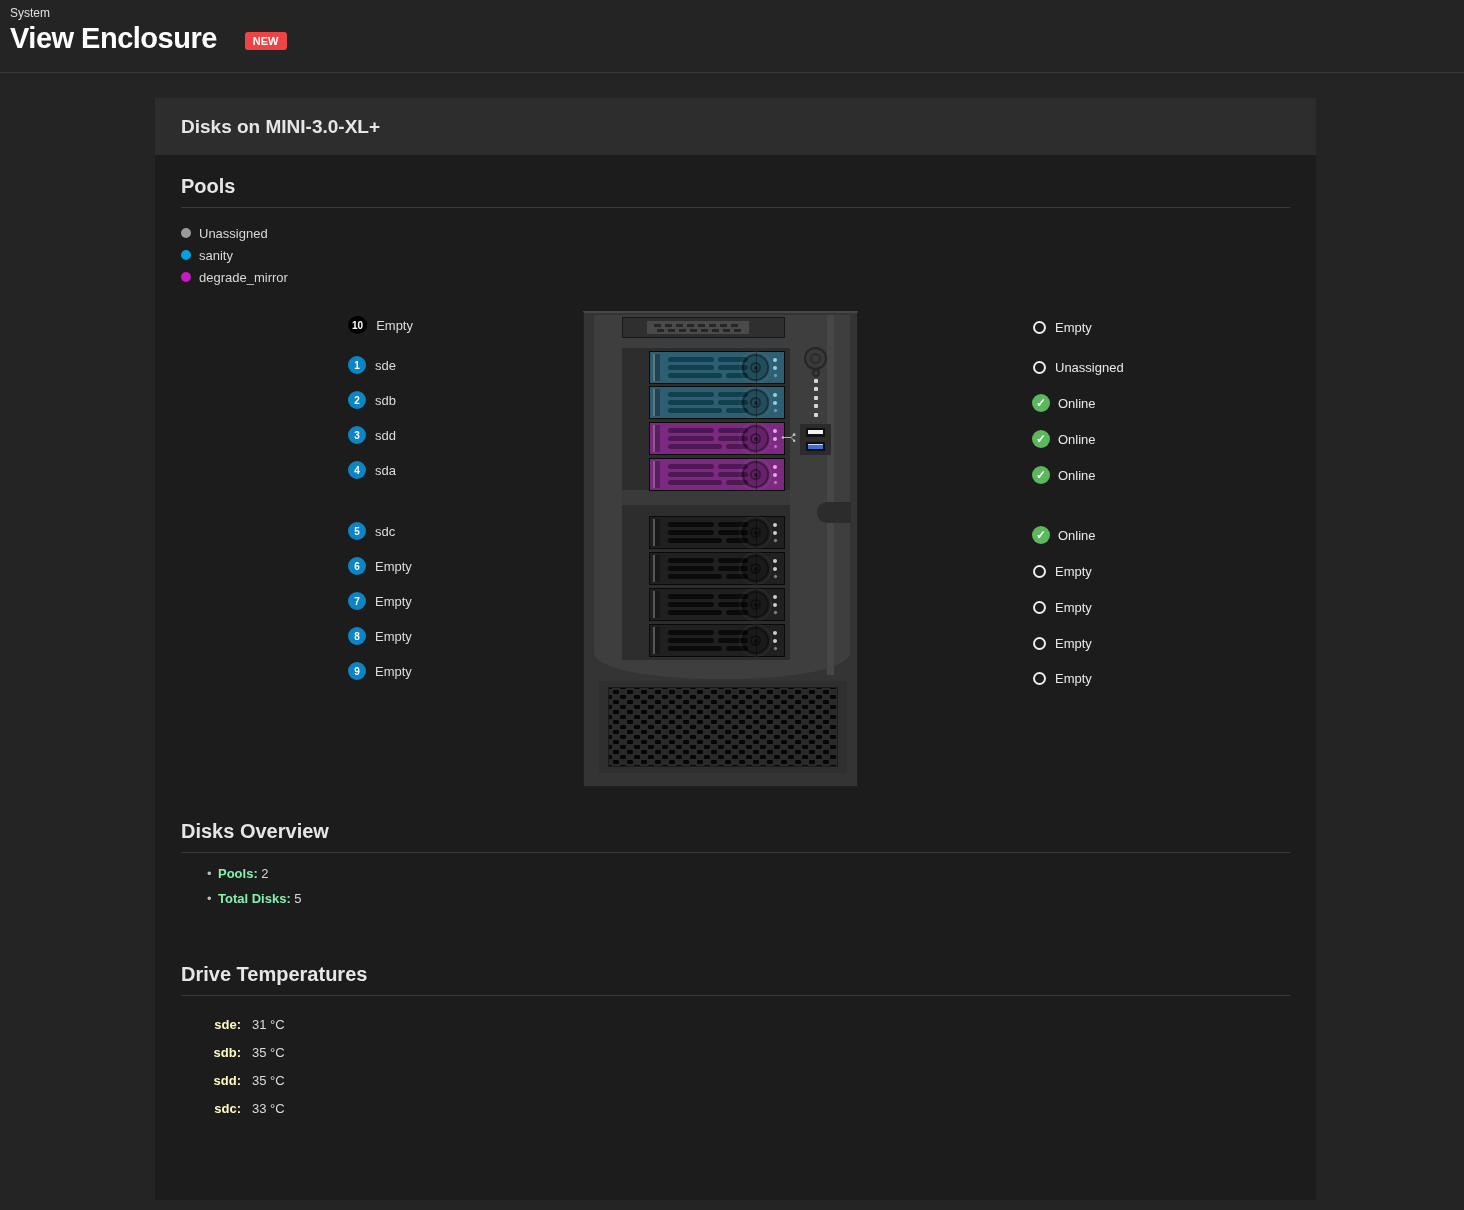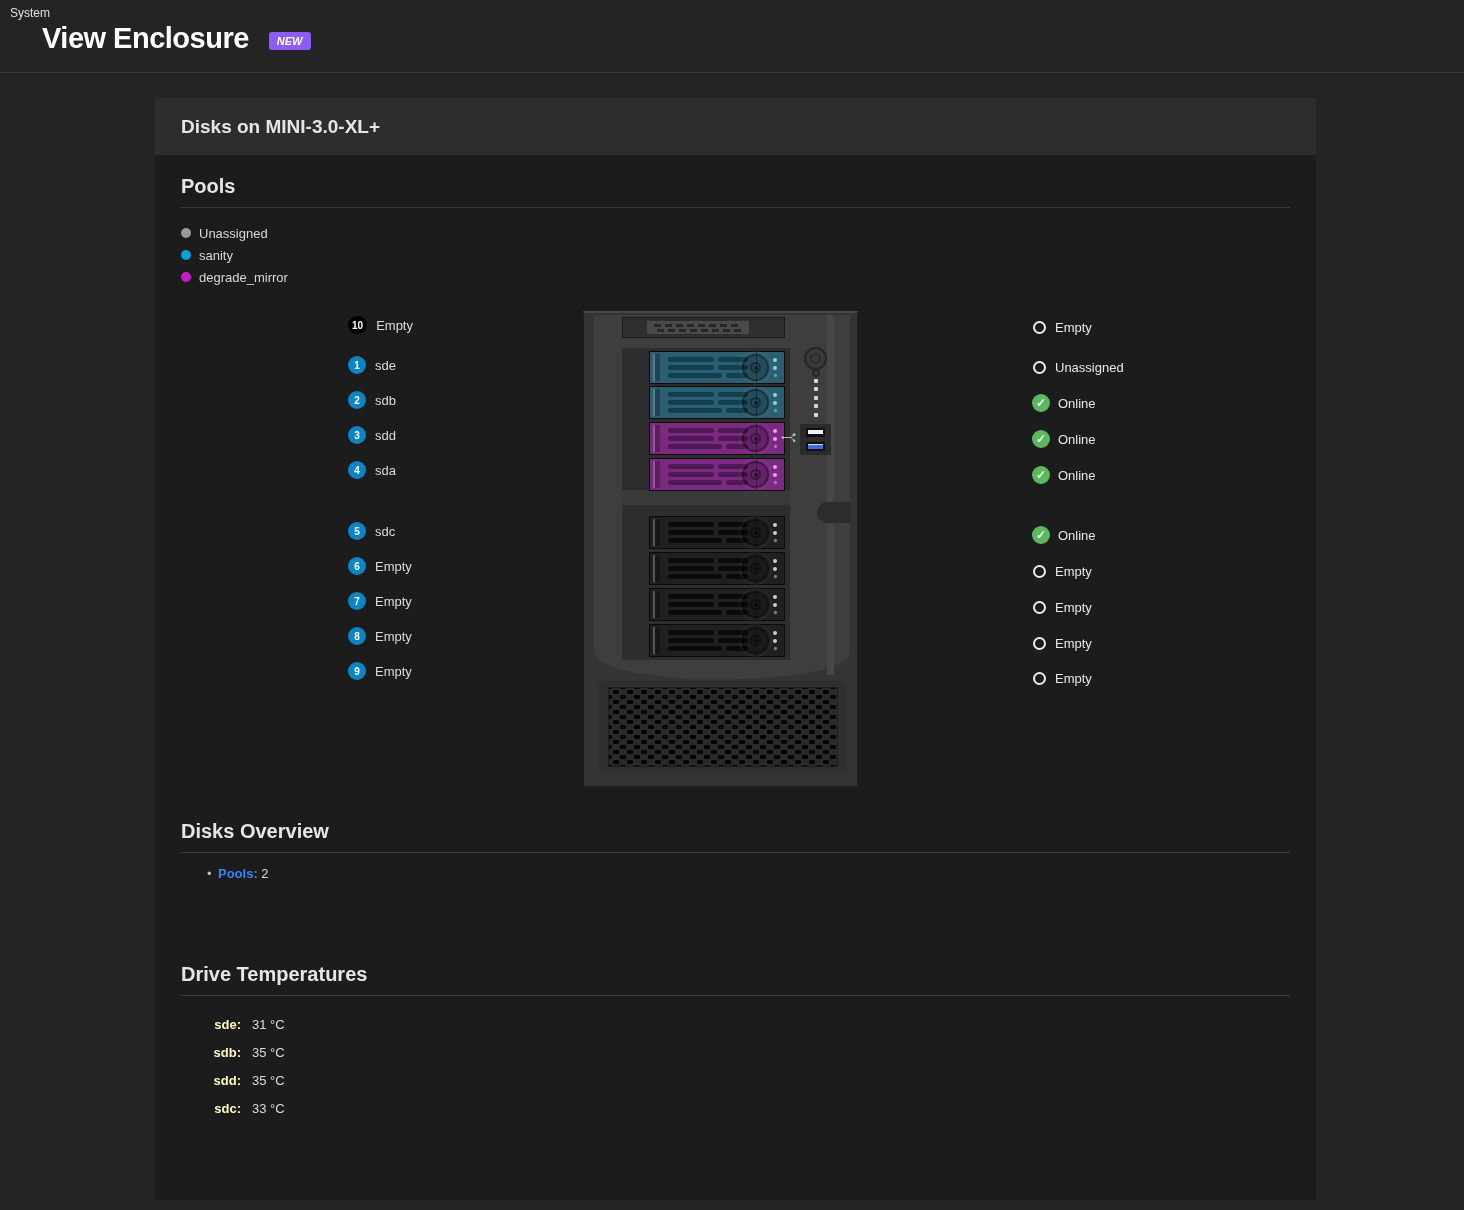--- a/index.html
+++ b/index.html
@@ -3,21 +3,21 @@
 <meta charset="utf-8">
 <style>
   * { margin:0; padding:0; box-sizing:border-box; }
   html,body { width:1464px; height:1210px; }
   body {
     position:relative; background:#242424; overflow:hidden;
     font-family:"Liberation Sans", sans-serif; color:#e2e2e2;
   }
   
   .breadcrumb { position:absolute; left:10px; top:6px; font-size:12px; color:#e0e0e0; }
-  .page-title-row { position:absolute; left:10px; top:22px; display:flex; align-items:center; gap:20px;margin-left:32px; }
+  .page-title-row { position:absolute; left:10px; top:22px; display:flex; align-items:center; gap:28px; }
   .page-title { font-size:29px; font-weight:700; color:#ffffff; letter-spacing:-0.5px; }
   .new-badge { font-size:11px; font-weight:700; color:#fff; padding:3px 8px; border-radius:3px; margin-top:4px; }
   .top-divider { position:absolute; left:0; top:72px; width:100%; height:1px; background:#383838; }
 
   
   .card { position:absolute; left:155px; top:98px; width:1161px; height:1102px; background:#1c1c1c; }
   .card-header { height:57px; background:#2d2d2d; display:flex; align-items:center; padding-left:26px; }
   .card-title { font-size:19px; font-weight:700; color:#e6e6e6; }
 
   .section-pad { padding:20px 26px 0 26px; }
@@ -119,33 +119,33 @@
     background-size:14px 10px, 14px 10px;
     background-position:0 0, 7px 5px;
   }
 
   
   .overview-section { position:absolute; left:0; top:722px; width:100%; padding:0 26px; }
   .temps-section    { position:absolute; left:0; top:865px; width:100%; padding:0 26px; }
   .overview-list { list-style:none; margin-top:8px; }
   .overview-list li { position:relative; height:25px; line-height:25px; padding-left:37px; font-size:13px; color:#d9d9d9; }
   .overview-list li::before { content:'•'; position:absolute; left:26px; color:#bdbdbd; }
-  .overview-list b { color:#3b82f6; }
+  .overview-list b { color:#86efac; }
   .temp-rows { margin-top:14px; }
   .temp-row { height:28px; display:flex; align-items:center; font-size:13px; }
   .temp-label { width:60px; text-align:right; font-weight:700; color:#fef9c3; }
   .temp-value { margin-left:11px; color:#dcdcdc; }
 </style>
 </head>
 <body>
 
 <div class="breadcrumb">System</div>
 <div class="page-title-row">
   <span class="page-title">View Enclosure</span>
-  <span class="new-badge" style="background: #8b5cf6; font-style: italic;">NEW</span>
+  <span class="new-badge" style="background: #ef4444;">NEW</span>
 </div>
 <div class="top-divider"></div>
 
 <div class="card">
   <div class="card-header">
     <span class="card-title">Disks on MINI-3.0-XL+</span>
   </div>
 
   <div class="section-pad">
     <div class="section-heading">Pools</div>
@@ -504,20 +504,21 @@
           </div>
         </div>
     </div>
   </div>
 
   <div class="overview-section">
     <div class="section-heading">Disks Overview</div>
     <div class="section-divider"></div>
     <ul class="overview-list">
         <li><b>Pools:</b><span> 2</span></li>
+        <li><b>Total Disks:</b><span> 5</span></li>
       </ul>
   </div>
 
   <div class="temps-section">
     <div class="section-heading">Drive Temperatures</div>
     <div class="section-divider"></div>
     <div class="temp-rows">
         <div class="temp-row">
           <span class="temp-label">sde:</span>
           <span class="temp-value">31 °C</span>

